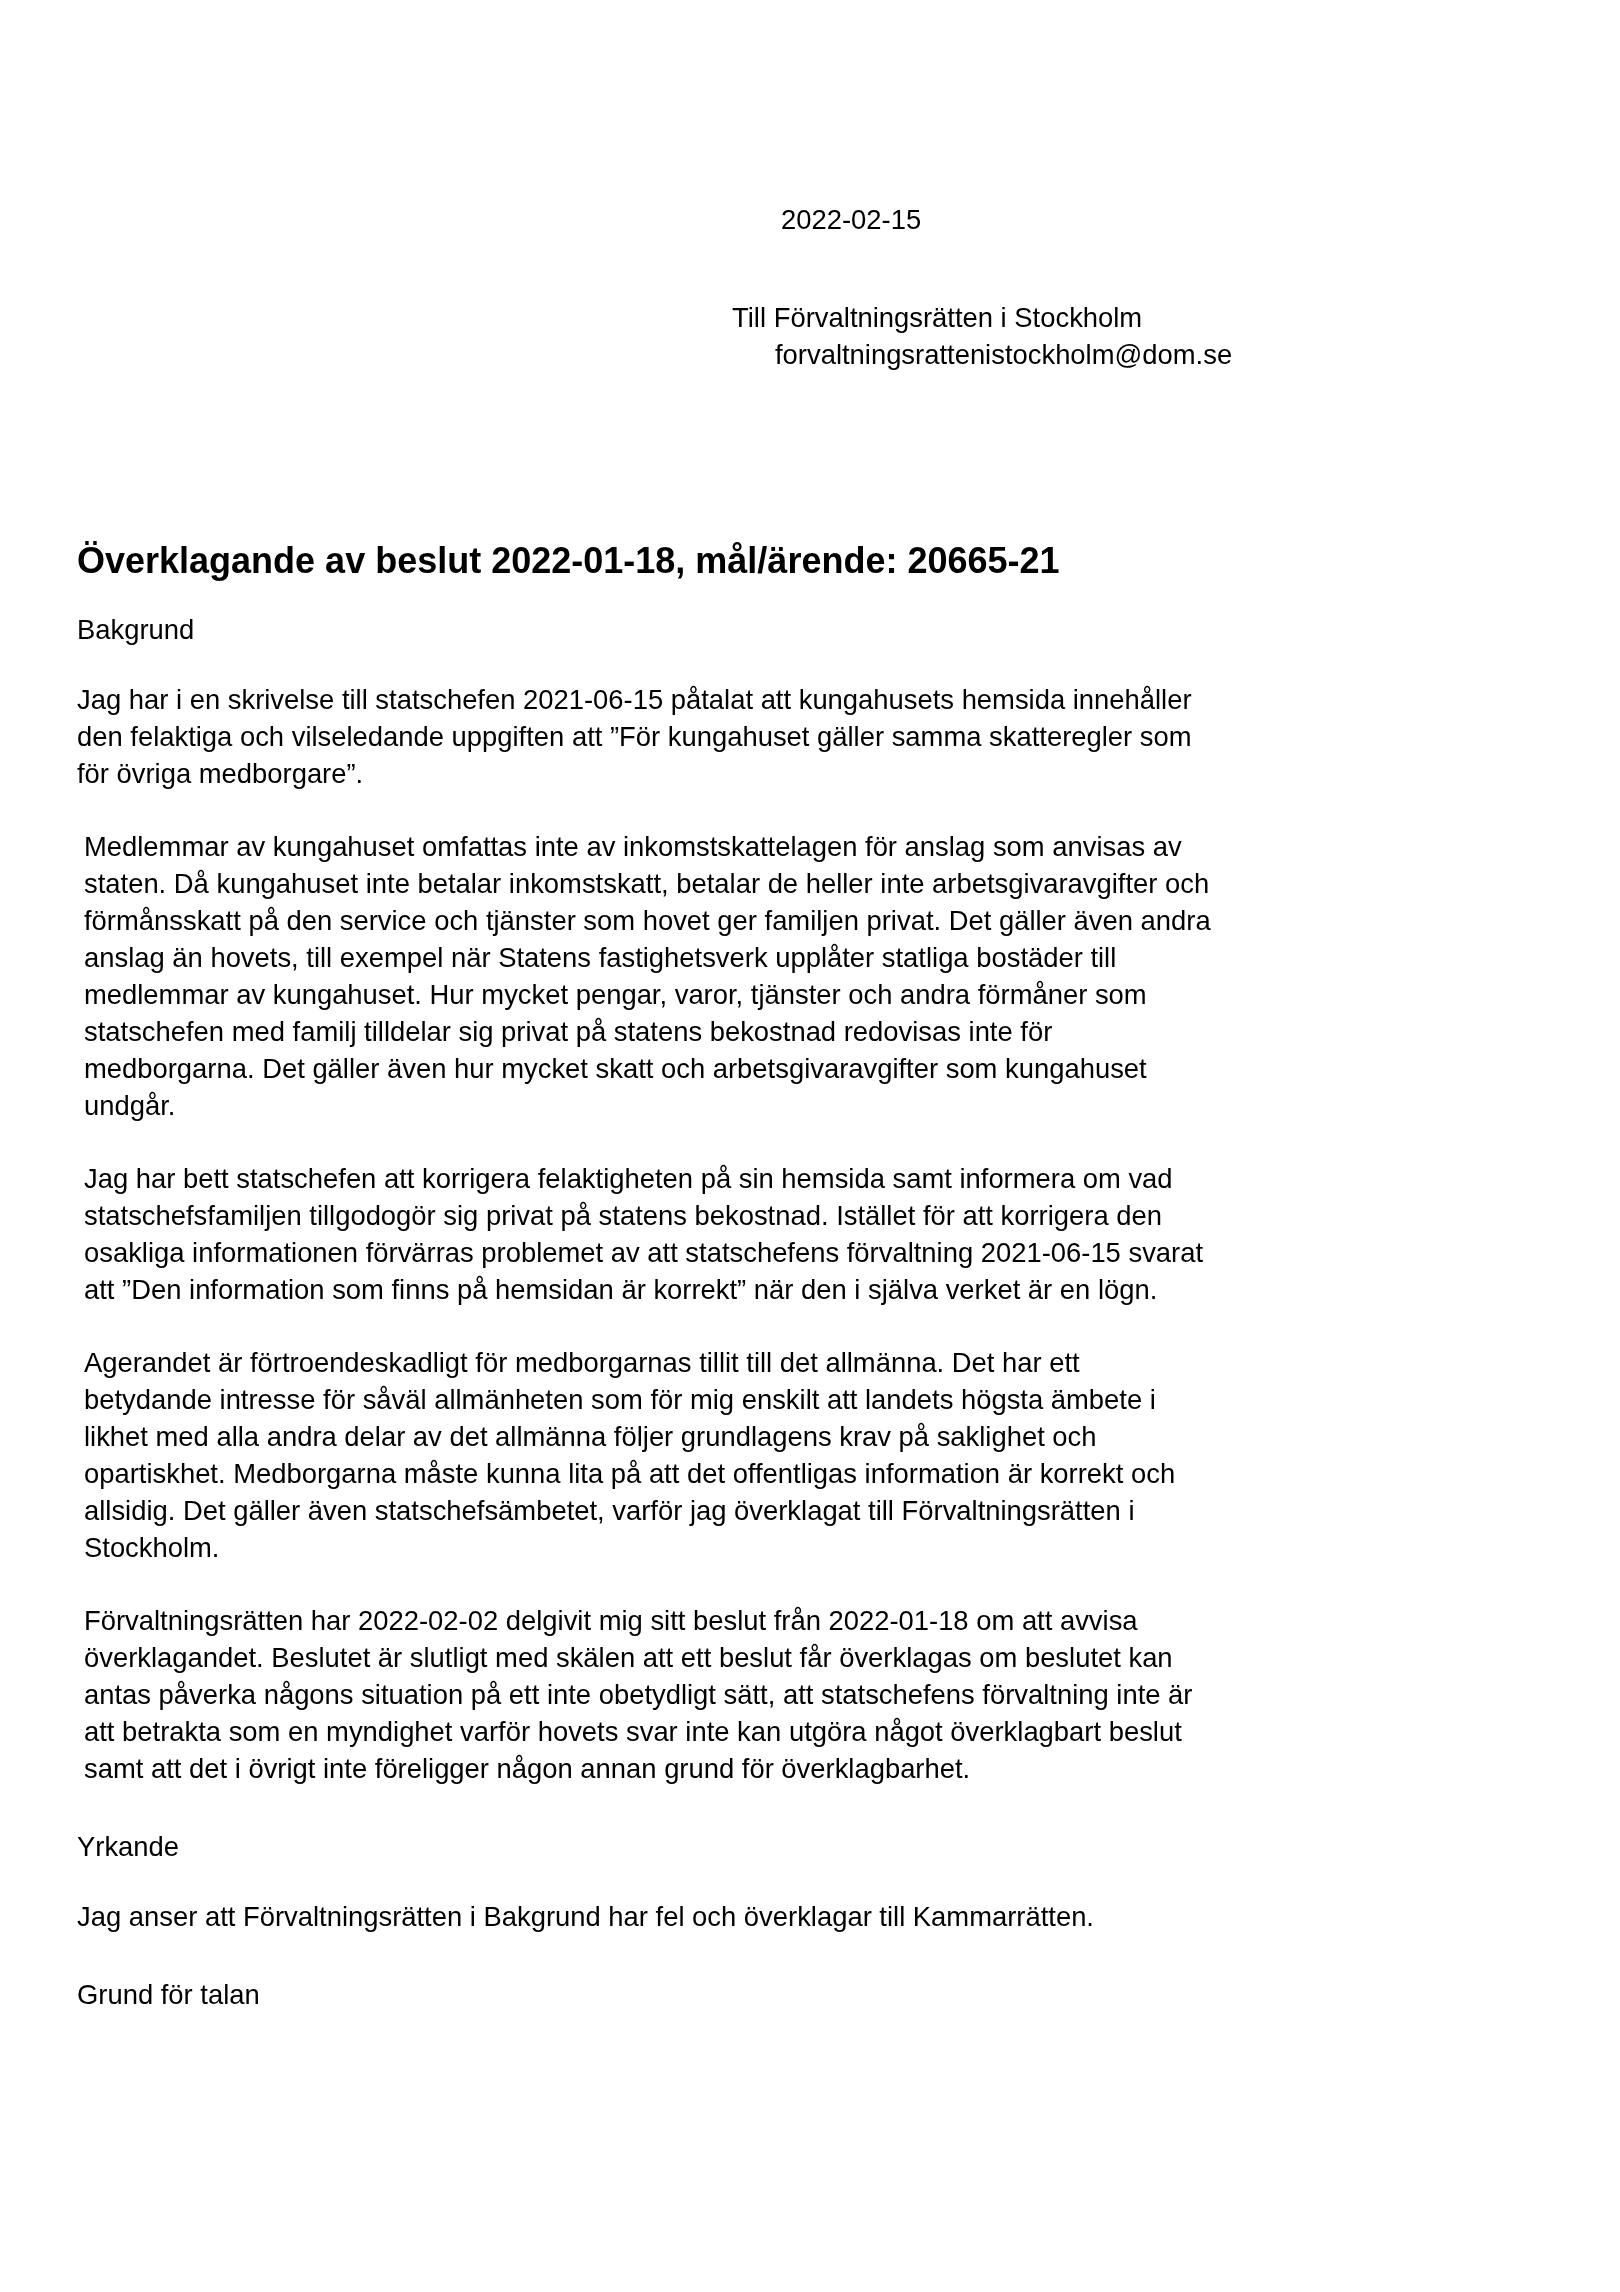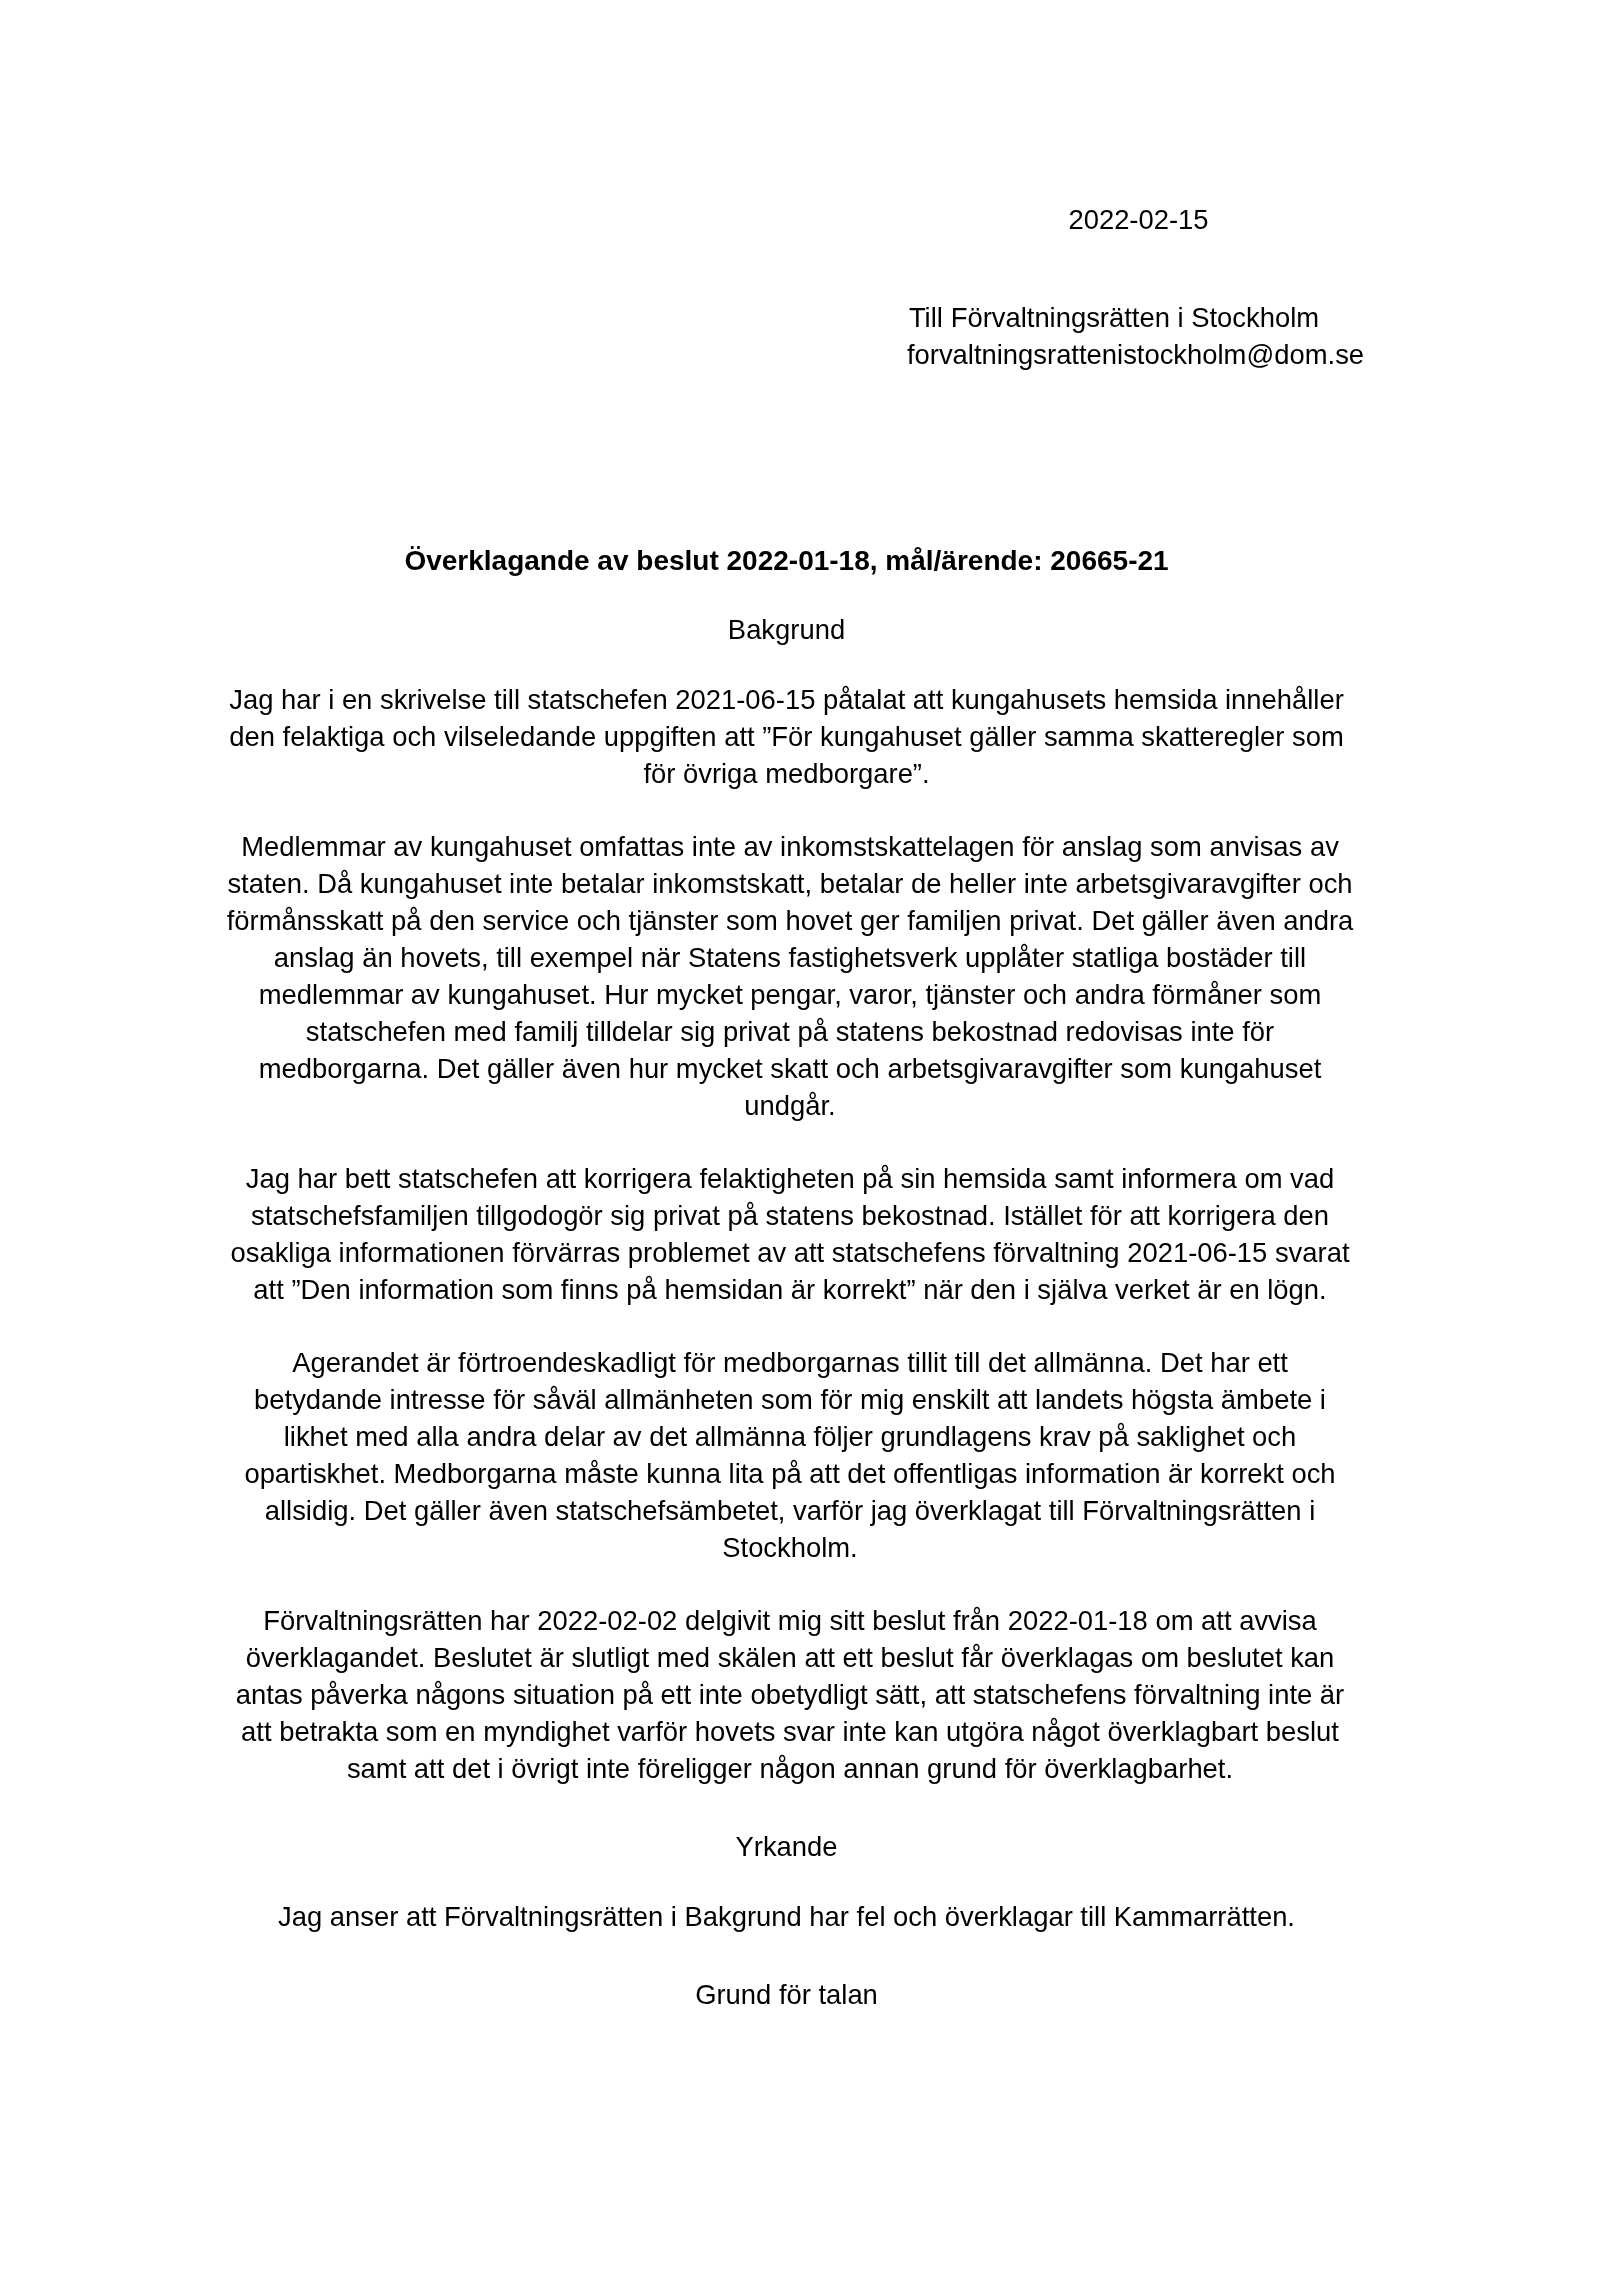--- a/index.html
+++ b/index.html
@@ -10,23 +10,22 @@
   .page {
     position: relative;
     width: 1620px;
     height: 2293px;
     background: #ffffff;
     color: #000000;
     font-family: "Liberation Sans", "DejaVu Sans", sans-serif;
     font-size: 27.4px;
     line-height: 37px;
     box-sizing: border-box;
-    padding: 201px 167px 0 120px;
+    padding: 201px 167px 0 77px;
     overflow: hidden;
-    text-align: center;
   }
   .date-line {
     margin-left: 704px;
     white-space: pre;
   }
   .recipient-block {
     margin-top: 61px;
   }
   .recipient-line {
     margin-left: 655px;
@@ -35,21 +34,21 @@
   .to-label {
     font-weight: normal;
     margin-right: 7.8px;
   }
   .recipient-email {
     margin-left: 698px;
     white-space: pre;
   }
   .doc-title {
     margin: 169px 0 0 0;
-    font-size: 28px;
+    font-size: 36px;
     line-height: 37px;
     font-weight: bold;
     white-space: pre;
   }
   .section-heading {
     margin: 32px 0 0 0;
     font-size: 27.4px;
     line-height: 37px;
     font-weight: normal;
     white-space: pre;

